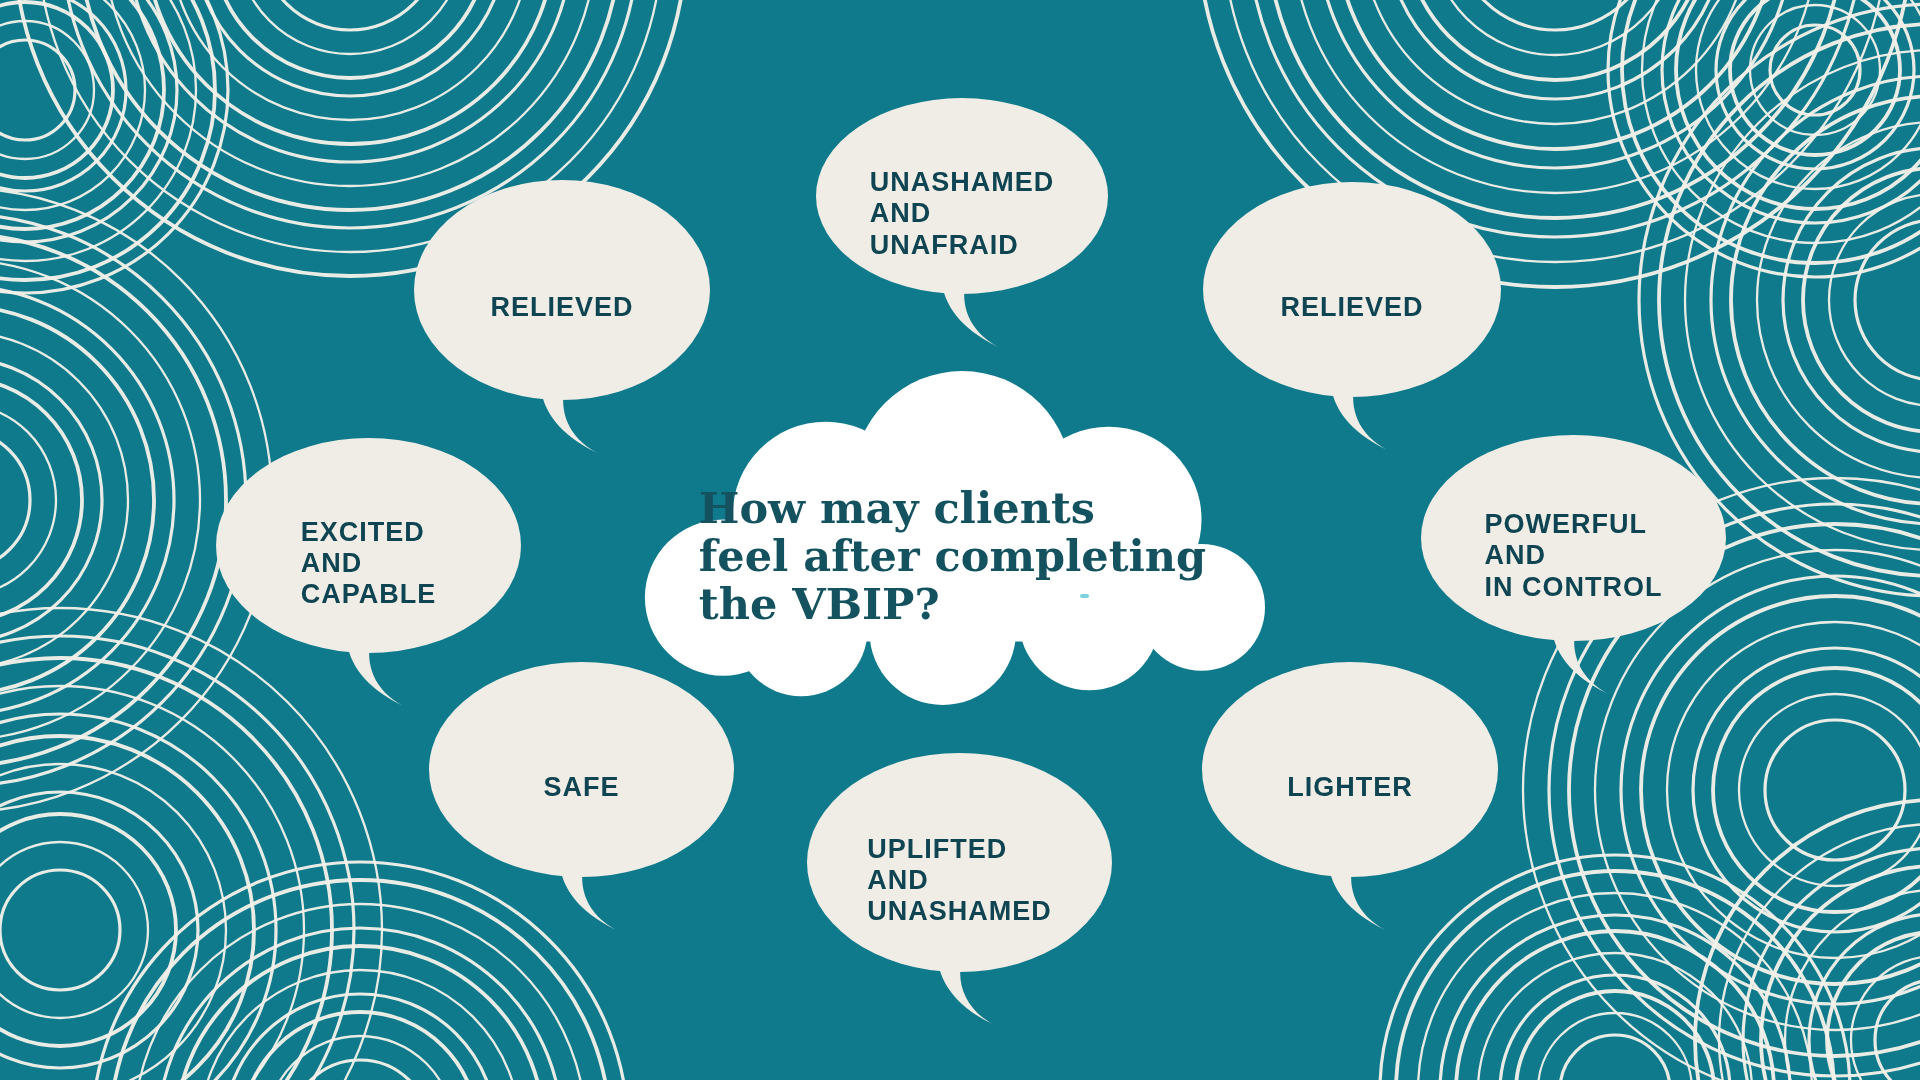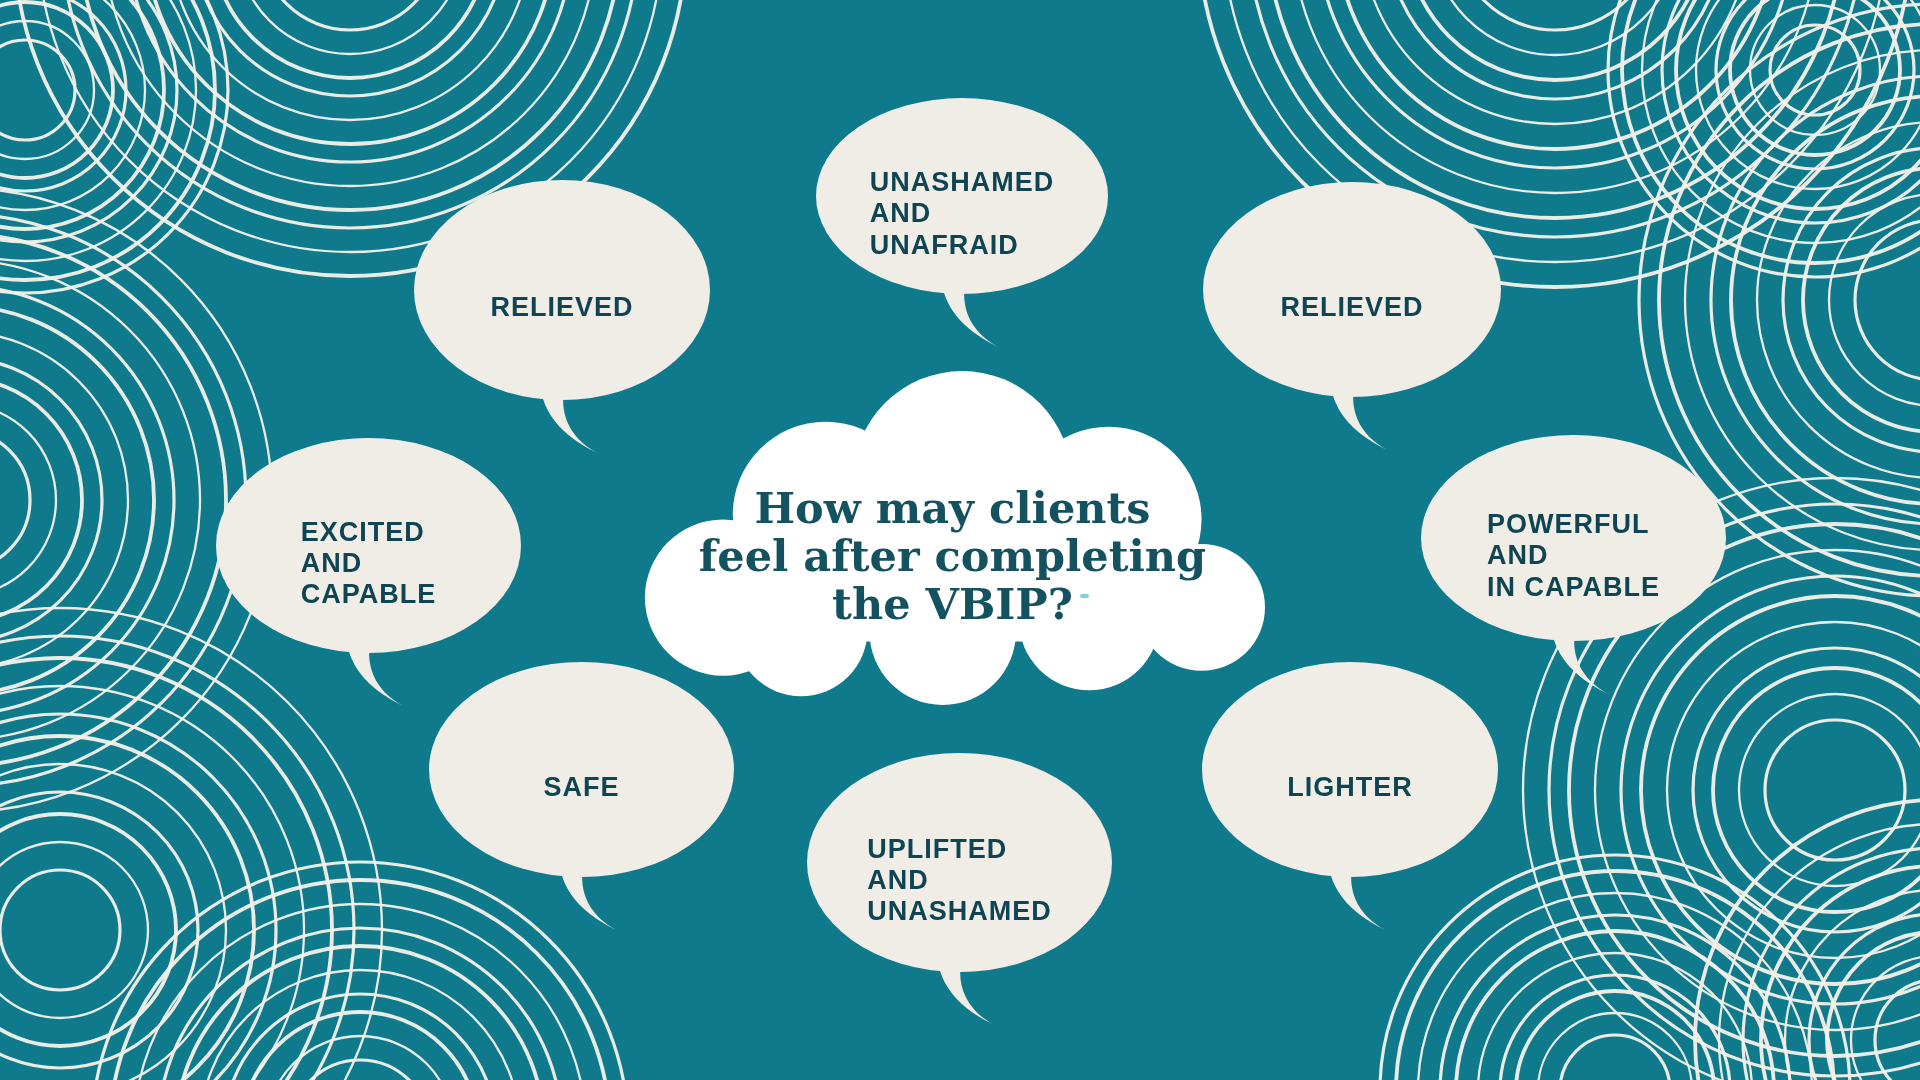--- a/index.html
+++ b/index.html
@@ -42,21 +42,21 @@
     z-index:2;
   }
   #cloud{
     position:absolute;left:640px;top:368px;width:625px;height:342px;z-index:1;
   }
   #cloud svg{position:absolute;left:0;top:0;}
   #cloud-question{
     position:absolute;left:0;top:0;width:100%;height:100%;
     display:flex;align-items:center;justify-content:center;
     padding-top:34px;box-sizing:border-box;
-    text-align:center;
+    text-align:left;
     white-space:pre-line;
     font-family:"DejaVu Serif", serif;
     font-weight:700;
     font-size:43px;
     line-height:1.12;
     color:var(--question,#14525F);
     z-index:2;
   }
   #stray-mark{
     position:absolute;left:1080px;top:594px;width:9px;height:4px;
@@ -264,21 +264,21 @@
 CAPABLE</div>
         </div>
         <svg viewBox="0 0 90 84" width="80" height="70" class="bubble-tail" style="left: 115.9px; top: 201px;">
           <path d="M14,0 C18,30 36,58 82,80 C48,62 36,30 44,0 Z" fill="#F0EDE6"></path>
         </svg>
       </div>
       <div class="bubble" style="left: 1421px; top: 435px; width: 305px; height: 206px;">
         <div class="bubble-ellipse">
           <div class="bubble-label">POWERFUL
 AND
-IN CAPABLE</div>
+IN CONTROL</div>
         </div>
         <svg viewBox="0 0 90 84" width="80" height="70" class="bubble-tail" style="left: 115.9px; top: 192px;">
           <path d="M14,0 C18,30 36,58 82,80 C48,62 36,30 44,0 Z" fill="#F0EDE6"></path>
         </svg>
       </div>
       <div class="bubble" style="left: 429px; top: 662px; width: 305px; height: 215px;">
         <div class="bubble-ellipse">
           <div class="bubble-label">SAFE</div>
         </div>
         <svg viewBox="0 0 90 84" width="80" height="70" class="bubble-tail" style="left: 115.9px; top: 201px;">

